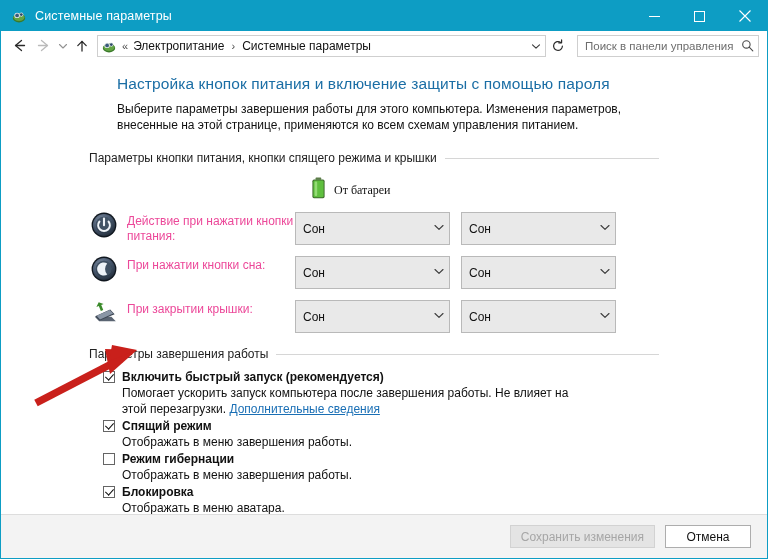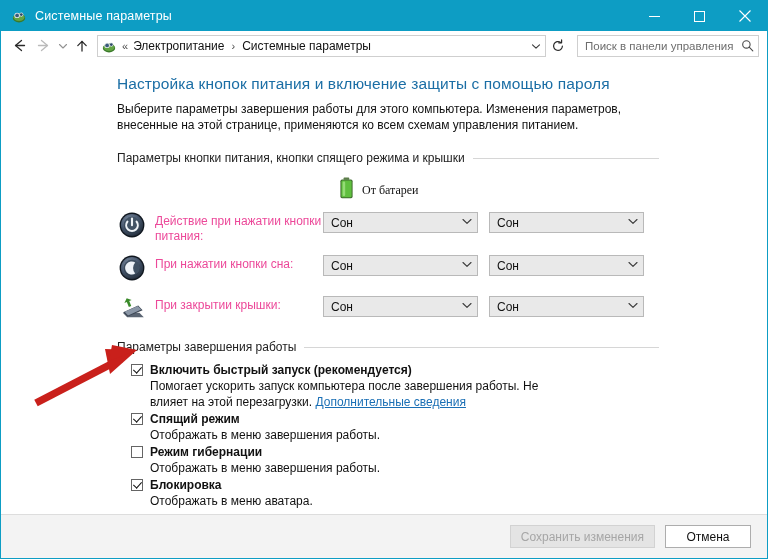--- a/index.html
+++ b/index.html
@@ -196,21 +196,21 @@
     margin: 8px 0 0 0;
     padding: 0 100px 0 116px;
     font-size: 12px;
     line-height: 16px;
     color: #111111;
   }
 
   
   .group {
     margin-top: 18px;
-    padding-left: 116px;
+    padding-left: 88px;
     padding-right: 108px;
   }
   .group-head {
     display: flex;
     align-items: center;
     font-size: 12px;
     color: #222222;
     white-space: nowrap;
   }
   .group-head .g-label { padding-right: 8px; }
@@ -256,21 +256,21 @@
   .srow-label {
     width: 168px;
     flex: 0 0 auto;
     font-size: 12px;
     line-height: 15px;
     color: #ec4899;
     padding-top: 2px;
   }
   .combo {
     width: 155px;
-    height: 21px;
+    height: 33px;
     flex: 0 0 auto;
     background: #e9e9e9;
     border: 1px solid #b9b9b9;
     box-sizing: border-box;
     display: flex;
     align-items: center;
     justify-content: space-between;
     font-size: 12px;
     color: #111;
     padding: 0 5px 0 7px;

